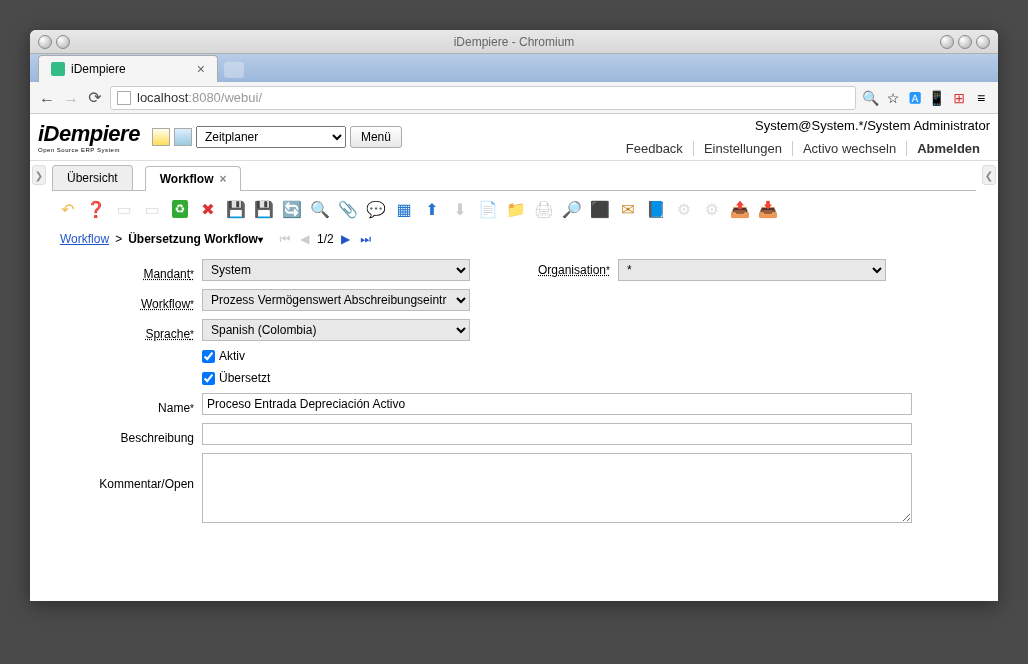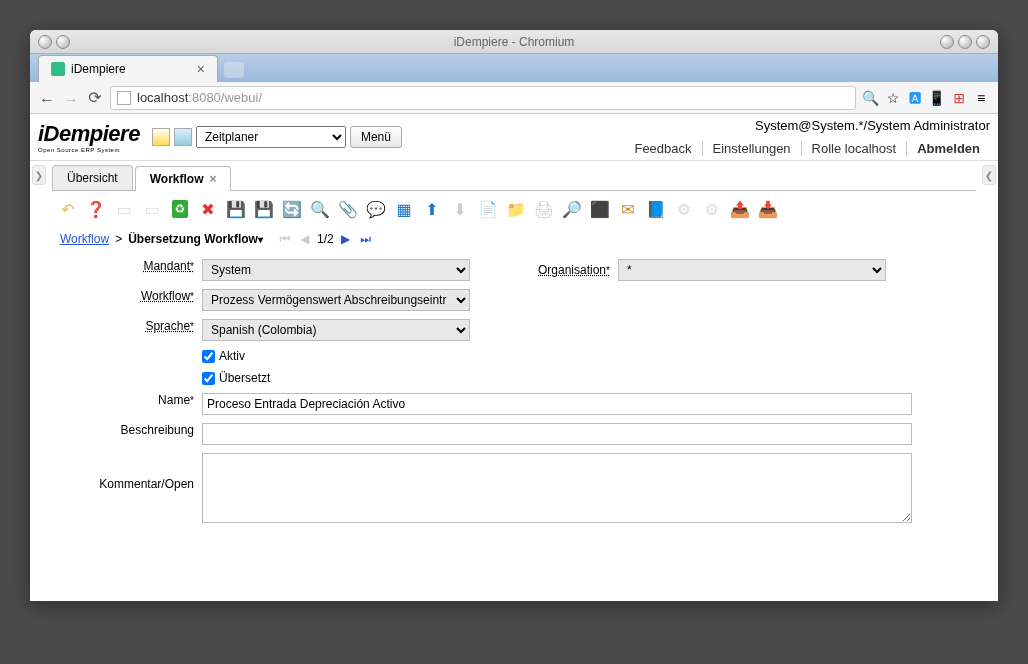--- a/index.html
+++ b/index.html
@@ -32,33 +32,33 @@
 .menu-select { height: 22px; width: 150px; font-size: 12px; padding: 0 4px; }
 .menu-btn { height: 22px; padding: 0 10px; font-size: 12px; background: linear-gradient(#fff,#e8e8e8); border: 1px solid #aaa; border-radius: 3px; }
 .header-right { margin-left: auto; font-size: 13px; text-align: right; }
 .header-links { display: flex; gap: 0; margin-top: 8px; }
 .header-links span { padding: 0 10px; border-right: 1px solid #ccc; color: #333; cursor: pointer; }
 .header-links span:last-child { border-right: none; font-weight: bold; }
 .content-area { display: flex; position: relative; min-height: 440px; }
 .side-toggle { width: 14px; background: #f0f0f0; border: 1px solid #ddd; display: flex; align-items: flex-start; justify-content: center; padding-top: 4px; cursor: pointer; font-size: 10px; color: #888; border-radius: 3px; margin: 4px 2px; height: 20px; }
 .main-panel { flex: 1; padding: 0 4px; }
 .tabs { display: flex; border-bottom: 1px solid #bbb; margin-top: 4px; }
-.tab { padding: 5px 14px; font-size: 12px; border: 1px solid #bbb; border-bottom: none; background: #eee; border-radius: 4px 4px 0 0; margin-right: 2px; cursor: pointer; display: flex; align-items: center; gap: 6px; }
+.tab { padding: 5px 14px; font-size: 12px; border: 1px solid #bbb; border-bottom: none; background: #eee; border-radius: 4px 4px 0 0; margin-right: 12px; cursor: pointer; display: flex; align-items: center; gap: 6px; }
 .tab.active { background: #fff; font-weight: bold; position: relative; top: 1px; }
 .toolbar { display: flex; align-items: center; gap: 4px; padding: 6px 4px; flex-wrap: wrap; }
 .tb-icon { width: 24px; height: 24px; display: flex; align-items: center; justify-content: center; font-size: 16px; cursor: pointer; }
 .breadcrumb { display: flex; align-items: center; gap: 6px; padding: 4px 8px; font-size: 12px; }
 .breadcrumb a { color: #2255cc; text-decoration: underline; cursor: pointer; }
 .breadcrumb .current { font-weight: bold; }
 .breadcrumb .caret { font-size: 10px; }
 .pager { display: flex; align-items: center; gap: 4px; margin-left: 8px; }
 .pager-btn { width: 16px; height: 16px; display:flex; align-items:center; justify-content:center; font-size: 12px; color: #2255cc; cursor: pointer; }
 .pager-btn.disabled { color: #ccc; }
 .form { padding: 8px 12px; }
-.form-row { display: flex; align-items: flex-start; margin-bottom: 8px; gap: 8px; }
+.form-row { display: flex; align-items: flex-end; margin-bottom: 8px; gap: 8px; }
 .form-label { width: 130px; text-align: right; font-size: 12px; }
 .form-label.req { text-decoration: underline dotted; }
 .form-label .ast { font-size: 10px; }
 .form-sel { width: 268px; height: 22px; font-size: 12px; background: #e8e8e8; border: 1px solid #bbb; padding: 0 4px; }
 .form-input { width: 710px; height: 22px; font-size: 12px; border: 1px solid #bbb; padding: 0 4px; }
 .form-textarea { width: 710px; height: 70px; font-size: 12px; border: 1px solid #bbb; padding: 4px; resize: both; }
 .form-check { display: flex; align-items: center; gap: 4px; font-size: 12px; }
 .second-col { display: flex; align-items: center; gap: 8px; margin-left: 60px; }
 </style>
 </head>
@@ -119,21 +119,21 @@
       <select class="menu-select">
         <option>Zeitplaner</option>
       </select>
       <button class="menu-btn">Menü</button>
     </div>
     <div class="header-right">
       <div>System@System.*/System Administrator</div>
       <div class="header-links">
         <span>Feedback</span>
         <span>Einstellungen</span>
-        <span>Rolle localhost</span>
+        <span>Activo wechseln</span>
         <span>Abmelden</span>
       </div>
     </div>
   </div>
 
   <div class="content-area">
     <div class="side-toggle">❯</div>
 
     <div class="main-panel">
       <div class="tabs">

